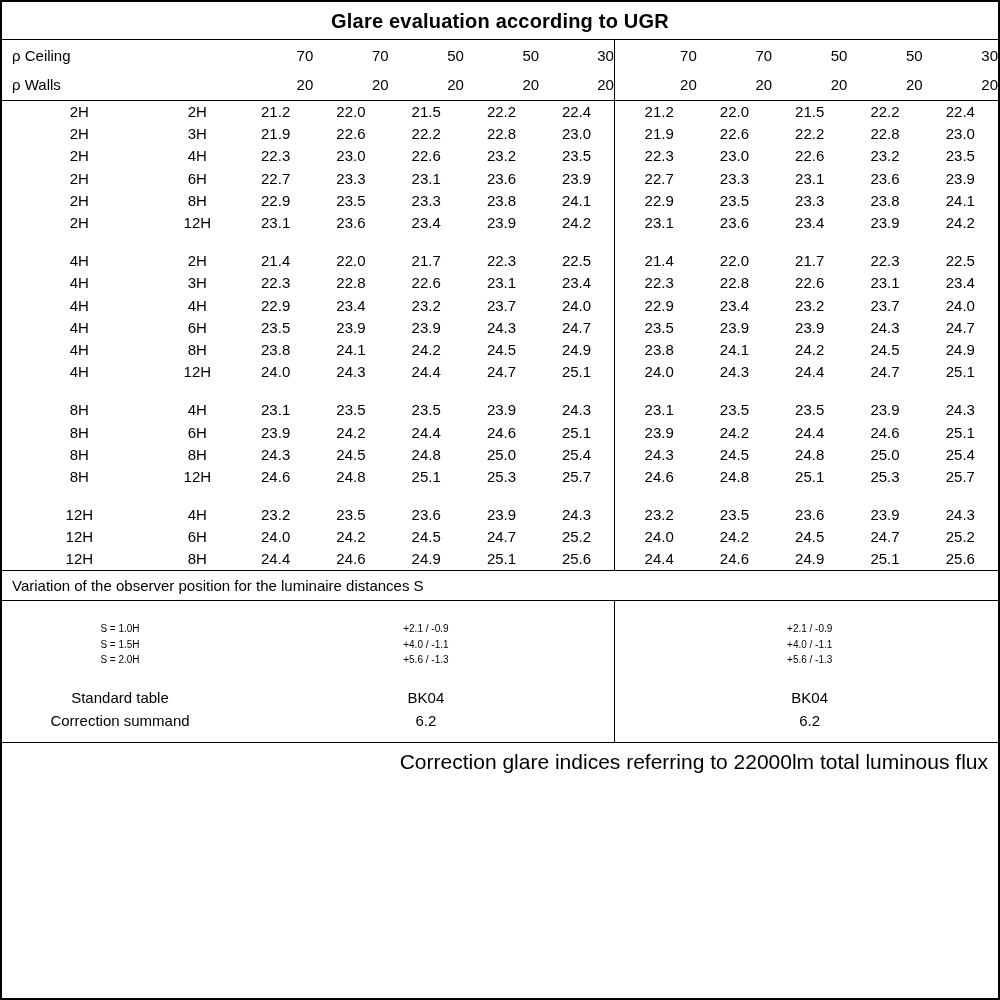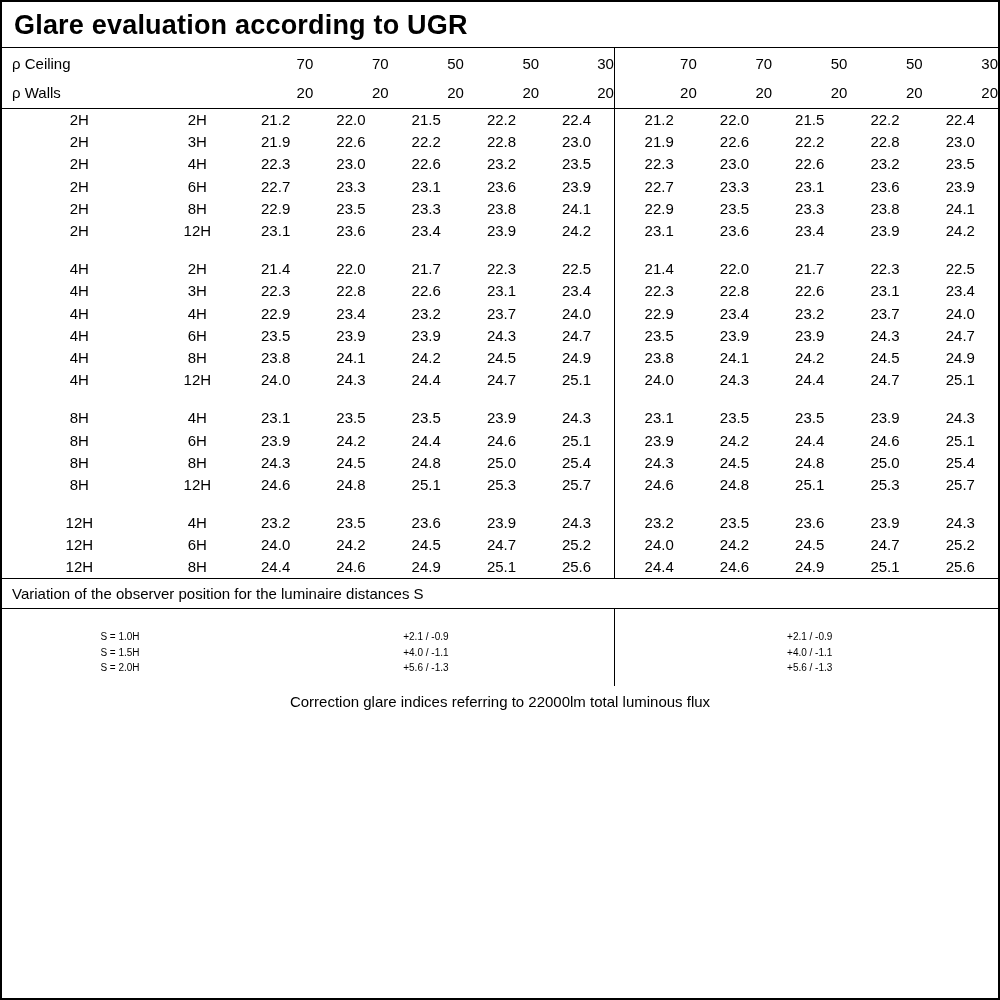--- a/index.html
+++ b/index.html
@@ -14,25 +14,26 @@
     font-size: 15px;
   }
   .sheet {
     width: 1000px; height: 1000px;
     border: 2px solid #000000;
     position: relative;
     display: flex;
     flex-direction: column;
   }
   .title {
-    font-size: 27px;
+    font-size: 20px;
     font-weight: bold;
     padding: 8px 12px 6px 12px;
     border-bottom: 1.5px solid #000000;
     letter-spacing: 0.2px;
+    text-align: center;
   }
   table {
     border-collapse: collapse;
     width: 100%;
     table-layout: fixed;
   }
   td, th { padding: 0; font-weight: normal; }
 
   
   col.c-label { width: 152px; }
@@ -102,22 +103,22 @@
   }
   .std-block td {
     font-size: 15px;
     line-height: 1.55;
     text-align: center;
     vertical-align: middle;
     padding: 8px 0 10px 0;
   }
   .footer-row td {
     padding: 7px 10px 7px 10px;
-    font-size: 15px;
-    text-align: center;
+    font-size: 21px;
+    text-align: right;
   }
 </style>
 </head>
 <body>
 
 <div class="sheet">
 
   <div class="title">Glare evaluation according to UGR</div>
 
   <table>
@@ -556,19 +557,34 @@
         </td>
         <td class="vline"></td>
         <td colspan="5">
           <div class="s-list">
             <div>+2.1 / -0.9</div>
             <div>+4.0 / -1.1</div>
             <div>+5.6 / -1.3</div>
           </div>
         </td>
       </tr>
+      <tr class="std-block">
+        <td colspan="2" style="border-bottom:1.2px solid #000;">
+          <div>Standard table</div>
+          <div>Correction summand</div>
+        </td>
+        <td colspan="5" style="border-bottom:1.2px solid #000;">
+          <div>BK04</div>
+          <div>6.2</div>
+        </td>
+        <td class="vline" style="border-bottom:1.2px solid #000;"></td>
+        <td colspan="5" style="border-bottom:1.2px solid #000;">
+          <div>BK04</div>
+          <div>6.2</div>
+        </td>
+      </tr>
       <tr class="footer-row">
         <td colspan="13">Correction glare indices referring to 22000lm total luminous flux</td>
       </tr>
     </tbody>
   </table>
 
 </div>
 
 </body></html>

